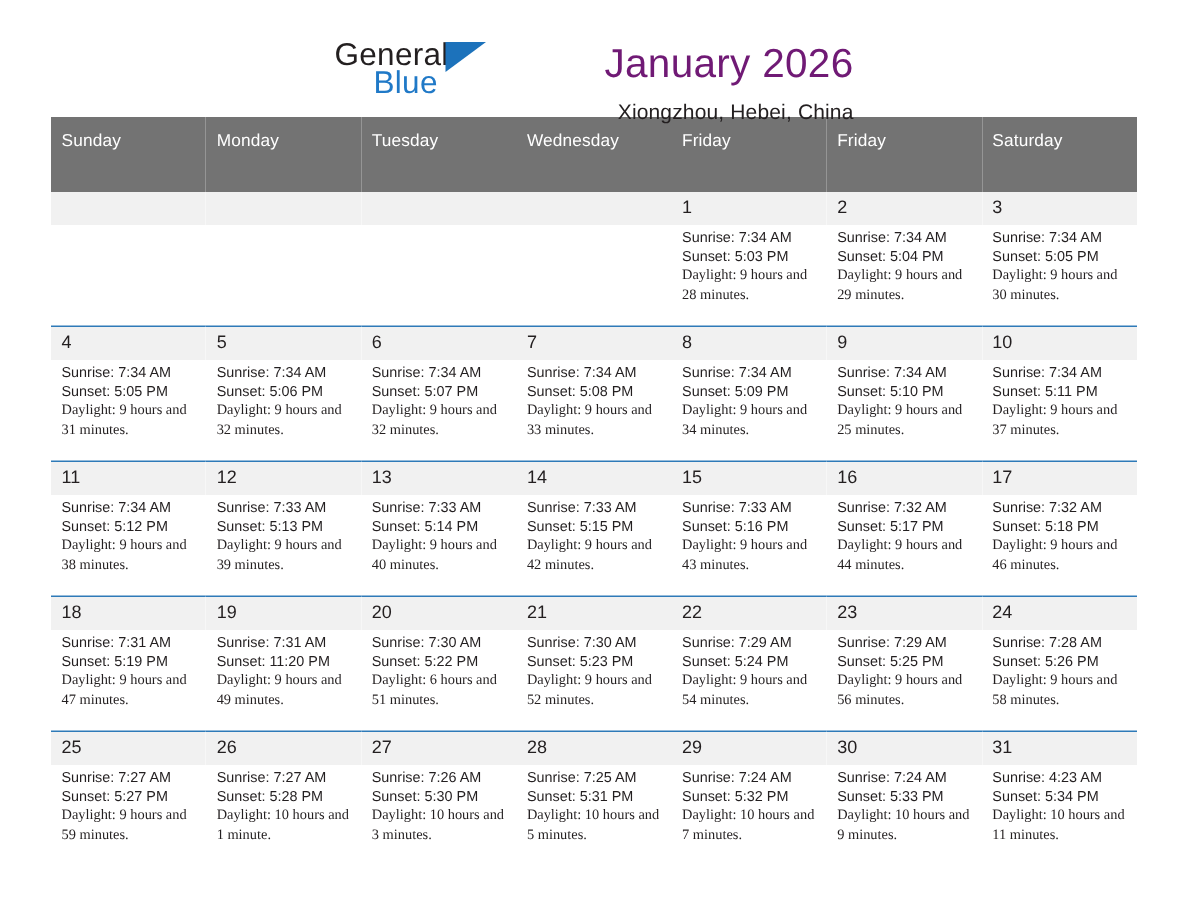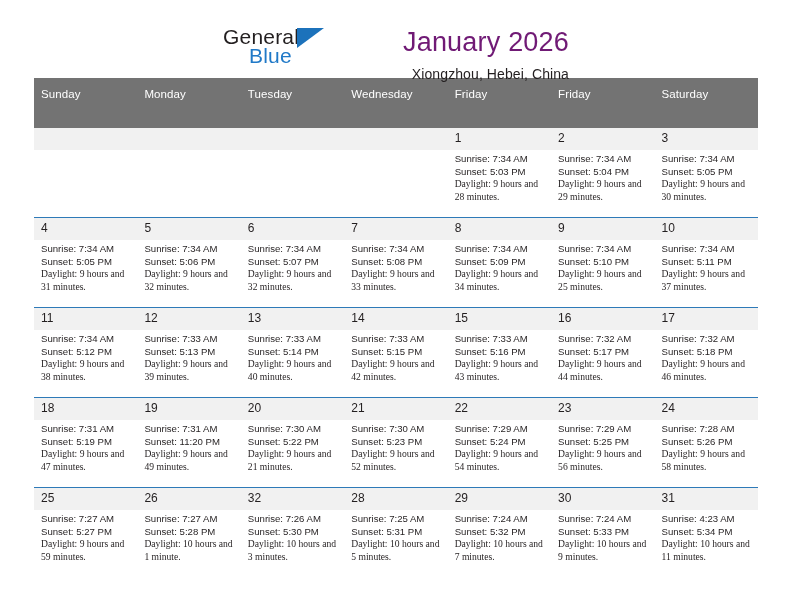--- a/index.html
+++ b/index.html
@@ -335,21 +335,21 @@
               <div>Sunrise: 7:31 AM</div>
               <div>Sunset: 11:20 PM</div>
               <div class="dl">Daylight: 9 hours and 49 minutes.</div>
             </div>
           </td>
           <td>
             <span class="daynum">20</span>
             <div class="daybody">
               <div>Sunrise: 7:30 AM</div>
               <div>Sunset: 5:22 PM</div>
-              <div class="dl">Daylight: 9 hours and 21 minutes.</div>
+              <div class="dl">Daylight: 6 hours and 51 minutes.</div>
             </div>
           </td>
           <td>
             <span class="daynum">21</span>
             <div class="daybody">
               <div>Sunrise: 7:30 AM</div>
               <div>Sunset: 5:23 PM</div>
               <div class="dl">Daylight: 9 hours and 52 minutes.</div>
             </div>
           </td>
@@ -389,21 +389,21 @@
           </td>
           <td>
             <span class="daynum">26</span>
             <div class="daybody">
               <div>Sunrise: 7:27 AM</div>
               <div>Sunset: 5:28 PM</div>
               <div class="dl">Daylight: 10 hours and 1 minute.</div>
             </div>
           </td>
           <td>
-            <span class="daynum">32</span>
+            <span class="daynum">27</span>
             <div class="daybody">
               <div>Sunrise: 7:26 AM</div>
               <div>Sunset: 5:30 PM</div>
               <div class="dl">Daylight: 10 hours and 3 minutes.</div>
             </div>
           </td>
           <td>
             <span class="daynum">28</span>
             <div class="daybody">
               <div>Sunrise: 7:25 AM</div>

